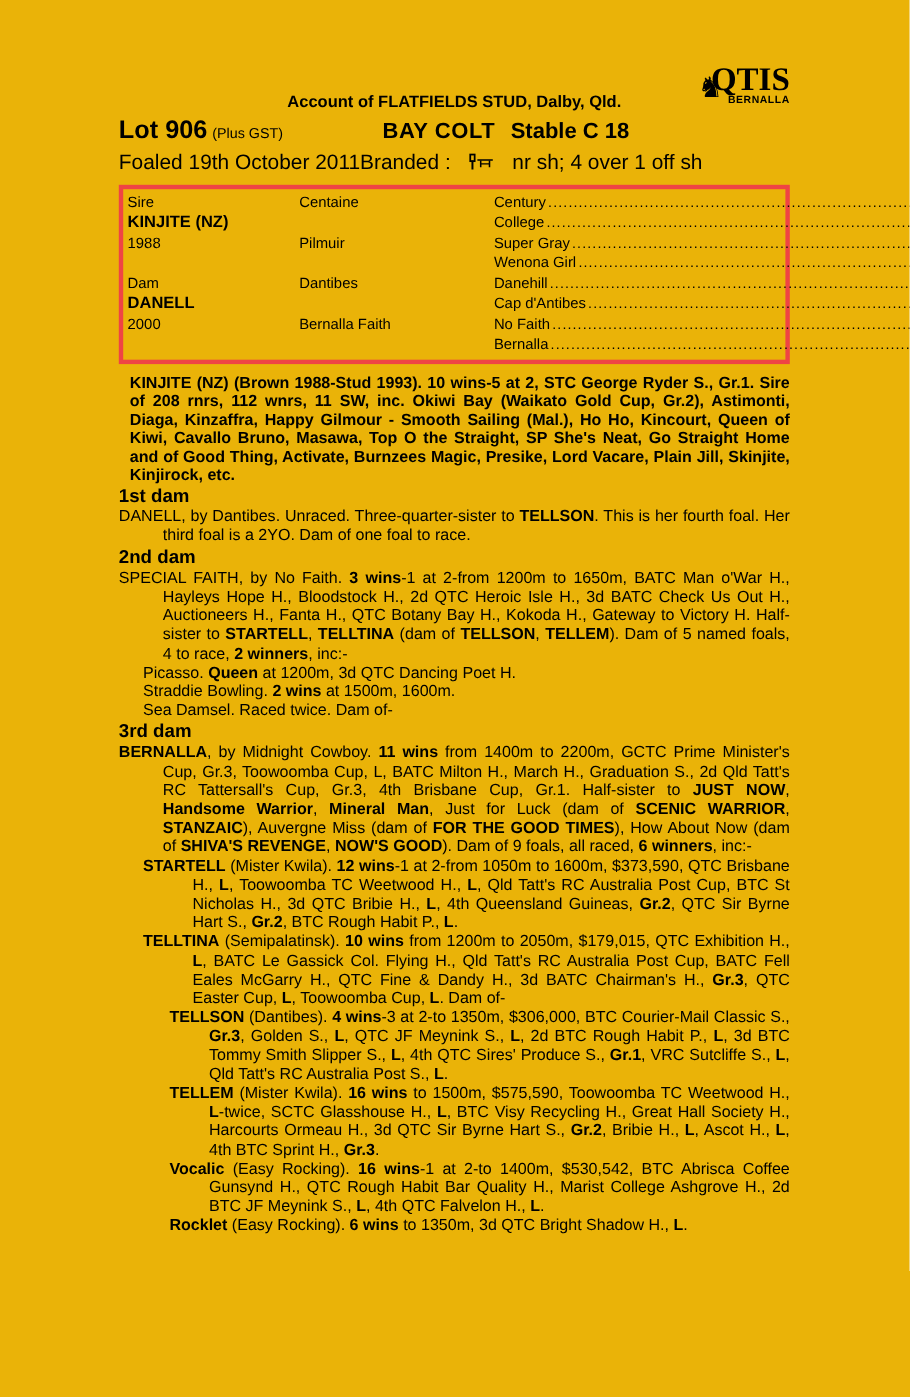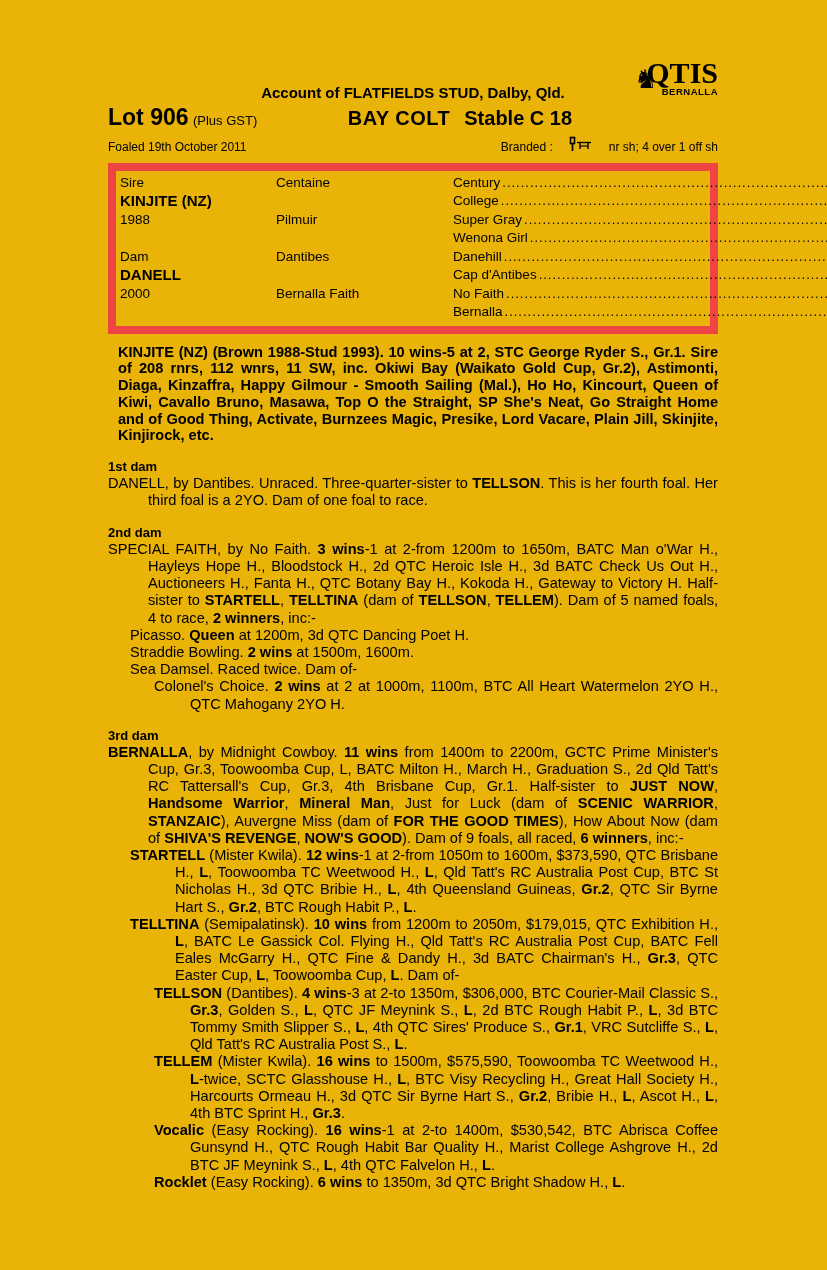--- a/index.html
+++ b/index.html
@@ -15,41 +15,41 @@
   .qtis-sub{position:absolute;right:0;top:28px;font-size:9.5px;font-weight:bold;letter-spacing:.5px;}
 
   
   .account{margin-top:24px;text-align:center;font-weight:bold;font-size:15px;}
   .lotrow{display:grid;grid-template-columns:1fr auto 1fr;align-items:baseline;margin-top:3px;}
   .lotleft{white-space:nowrap;}
   .lotnum{font-weight:bold;font-size:23px;}
   .lotgst{font-size:13px;}
   .sex{font-weight:bold;font-size:20px;letter-spacing:.5px;transform:translateX(-14px);}
   .stable{font-weight:bold;font-size:20px;}
-  .foalrow{display:flex;justify-content:space-between;align-items:baseline;margin-top:7px;font-size:12px;}
+  .foalrow{display:flex;justify-content:flex-start;align-items:baseline;margin-top:7px;font-size:19px;}
   .branded{display:flex;align-items:center;gap:16px;}
   .brand-svg{position:relative;top:-2px;}
 
   
-  .pedigree{margin-top:8px;border:8px solid #ef4444;padding:3px 6px 4px 4px;
+  .pedigree{margin-top:8px;border:4px solid #ef4444;padding:3px 6px 4px 4px;
             display:grid;grid-template-columns:156px 177px 1fr;grid-auto-rows:18.45px;
             font-size:13.5px;line-height:18.45px;}
   .pcell{white-space:nowrap;}
   .pname{font-weight:bold;font-size:15px;}
   .c1{grid-column:1;} .c2{grid-column:2;} .c3{grid-column:3;}
   .r1{grid-row:1;} .r2{grid-row:2;} .r3{grid-row:3;} .r4{grid-row:4;}
   .r5{grid-row:5;} .r6{grid-row:6;} .r7{grid-row:7;} .r8{grid-row:8;}
   .g3row{display:flex;align-items:baseline;}
   .g3name{white-space:nowrap;}
   .leader{flex:1;overflow:hidden;white-space:nowrap;margin:0 2px;font-size:13px;}
   .leader::after{content:"...................................................................................";letter-spacing:1px;}
 
   
   .siredesc{margin:10px 0 0 10px;font-weight:bold;font-size:14.6px;line-height:16.8px;text-align:justify;}
-  .damhead{font-weight:bold;font-size:13px;margin-top:15px;margin-bottom:1px;}
+  .damhead{font-weight:bold;font-size:17px;margin-bottom:1px;}
   .para{font-size:14.6px;line-height:17.2px;text-align:justify;}
   .para b{font-weight:bold;}
   .indent-0{padding-left:40px;text-indent:-40px;}
   .indent-1{padding-left:67px;text-indent:-45px;}
   .indent-2{padding-left:82px;text-indent:-36px;}
 </style>
 </head>
 <body>
 
 <div class="page">
@@ -144,21 +144,20 @@
         </div>
     </div>
 
     <div>
       <div class="damhead">2nd dam</div>
       <div>
           <div class="para indent-0"><span>SPECIAL FAITH, by No Faith. </span><b>3 wins</b><span>-1 at 2-from 1200m to 1650m, BATC Man o'War H., Hayleys Hope H., Bloodstock H., 2d QTC Heroic Isle H., 3d BATC Check Us Out H., Auctioneers H., Fanta H., QTC Botany Bay H., Kokoda H., Gateway to Victory H. Half-sister to </span><b>STARTELL</b><span>, </span><b>TELLTINA</b><span> (dam of </span><b>TELLSON</b><span>, </span><b>TELLEM</b><span>). Dam of 5 named foals, 4 to race, </span><b>2 winners</b><span>, inc:-</span></div>
           <div class="para indent-1"><span>Picasso. </span><b>Queen</b><span> at 1200m, 3d QTC Dancing Poet H.</span></div>
           <div class="para indent-1"><span>Straddie Bowling. </span><b>2 wins</b><span> at 1500m, 1600m.</span></div>
           <div class="para indent-1"><span>Sea Damsel. Raced twice. Dam of-</span></div>
-          <div class="para indent-2"><span>Colonel's Choice. </span><b>2 wins</b><span> at 2 at 1000m, 1100m, BTC All Heart Watermelon 2YO H., QTC Mahogany 2YO H.</span></div>
         </div>
     </div>
 
     <div>
       <div class="damhead">3rd dam</div>
       <div>
           <div class="para indent-0"><b>BERNALLA</b><span>, by Midnight Cowboy. </span><b>11 wins</b><span> from 1400m to 2200m, GCTC Prime Minister's Cup, Gr.3, Toowoomba Cup, L, BATC Milton H., March H., Graduation S., 2d Qld Tatt's RC Tattersall's Cup, Gr.3, 4th Brisbane Cup, Gr.1. Half-sister to </span><b>JUST NOW</b><span>, </span><b>Handsome Warrior</b><span>, </span><b>Mineral Man</b><span>, Just for Luck (dam of </span><b>SCENIC WARRIOR</b><span>, </span><b>STANZAIC</b><span>), Auvergne Miss (dam of </span><b>FOR THE GOOD TIMES</b><span>), How About Now (dam of </span><b>SHIVA'S REVENGE</b><span>, </span><b>NOW'S GOOD</b><span>). Dam of 9 foals, all raced, </span><b>6 winners</b><span>, inc:-</span></div>
           <div class="para indent-1"><b>STARTELL</b><span> (Mister Kwila). </span><b>12 wins</b><span>-1 at 2-from 1050m to 1600m, $373,590, QTC Brisbane H., </span><b>L</b><span>, Toowoomba TC Weetwood H., </span><b>L</b><span>, Qld Tatt's RC Australia Post Cup, BTC St Nicholas H., 3d QTC Bribie H., </span><b>L</b><span>, 4th Queensland Guineas, </span><b>Gr.2</b><span>, QTC Sir Byrne Hart S., </span><b>Gr.2</b><span>, BTC Rough Habit P., </span><b>L</b><span>.</span></div>
           <div class="para indent-1"><b>TELLTINA</b><span> (Semipalatinsk). </span><b>10 wins</b><span> from 1200m to 2050m, $179,015, QTC Exhibition H., </span><b>L</b><span>, BATC Le Gassick Col. Flying H., Qld Tatt's RC Australia Post Cup, BATC Fell Eales McGarry H., QTC Fine &amp; Dandy H., 3d BATC Chairman's H., </span><b>Gr.3</b><span>, QTC Easter Cup, </span><b>L</b><span>, Toowoomba Cup, </span><b>L</b><span>. Dam of-</span></div>
           <div class="para indent-2"><b>TELLSON</b><span> (Dantibes). </span><b>4 wins</b><span>-3 at 2-to 1350m, $306,000, BTC Courier-Mail Classic S., </span><b>Gr.3</b><span>, Golden S., </span><b>L</b><span>, QTC JF Meynink S., </span><b>L</b><span>, 2d BTC Rough Habit P., </span><b>L</b><span>, 3d BTC Tommy Smith Slipper S., </span><b>L</b><span>, 4th QTC Sires' Produce S., </span><b>Gr.1</b><span>, VRC Sutcliffe S., </span><b>L</b><span>, Qld Tatt's RC Australia Post S., </span><b>L</b><span>.</span></div>

